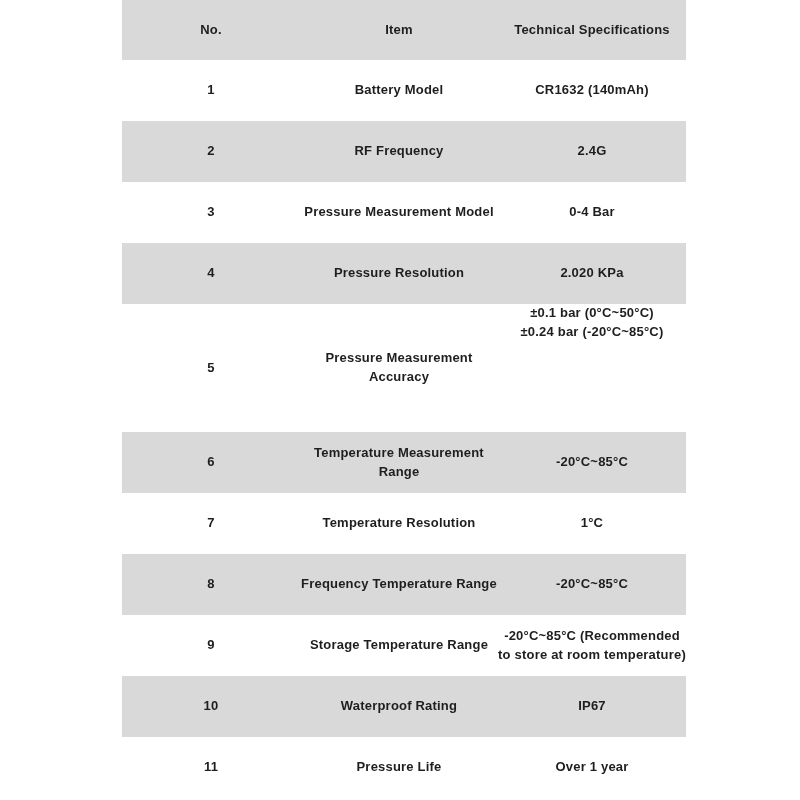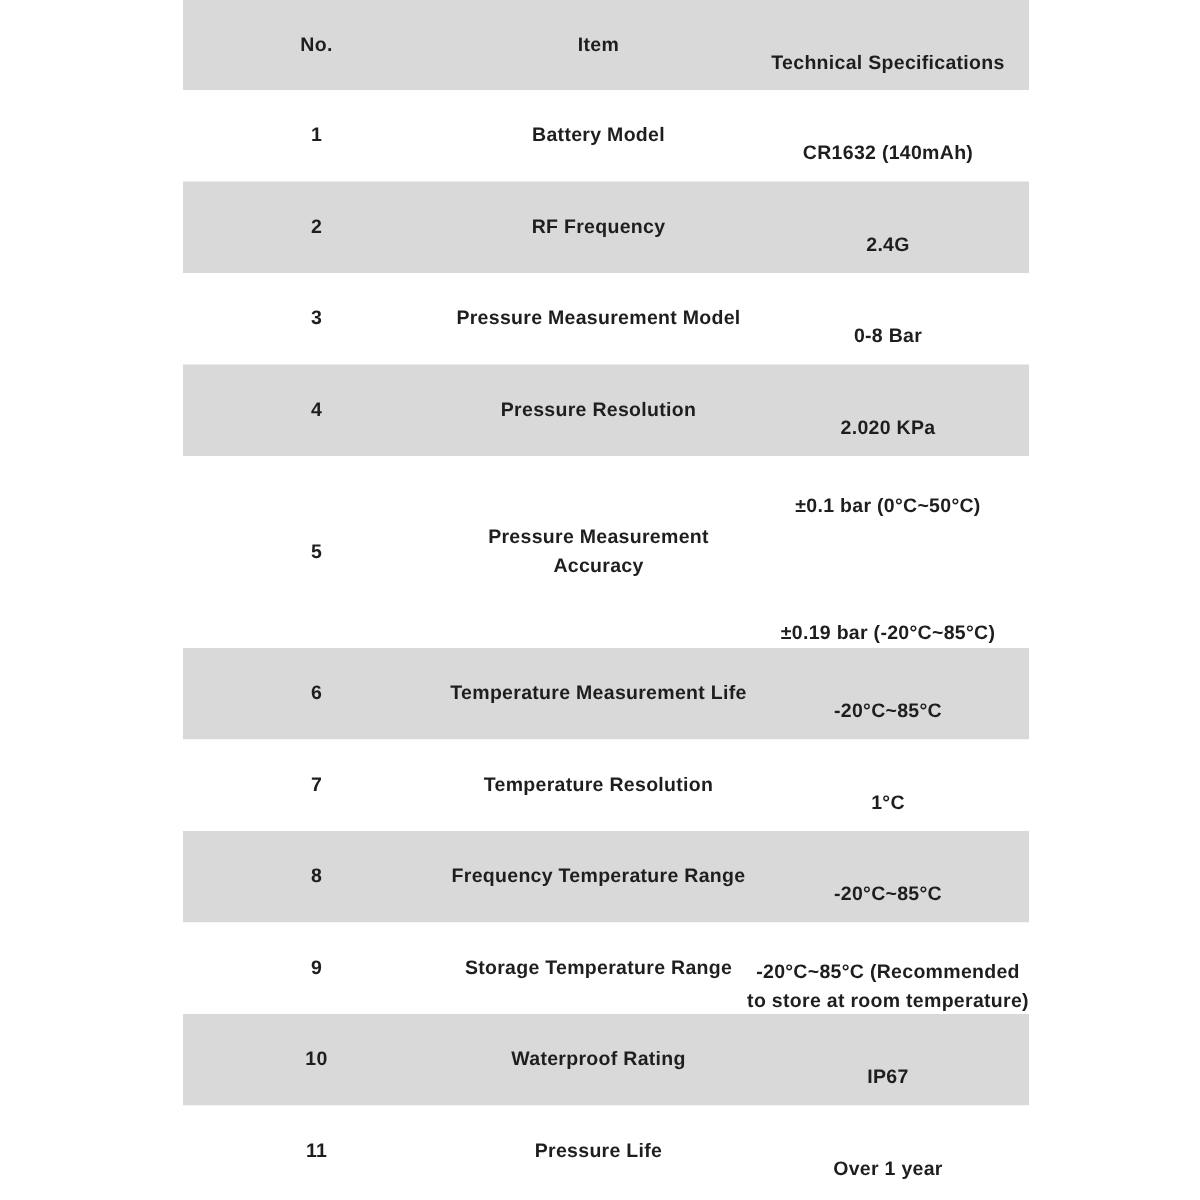--- a/index.html
+++ b/index.html
@@ -37,24 +37,24 @@
     align-items:center;
     justify-content:center;
     text-align:center;
     font-size:13px;
     font-weight:700;
     letter-spacing:0.2px;
     line-height:1.45;
   }
   .col-no{width:178px;}
   .col-item{width:198px;text-align:center;}
-  .col-spec{width:188px;margin-top:24px;}
+  .col-spec{width:188px;}
   .cell.multi{
     flex-direction:column;
-    justify-content:space-between;
+    justify-content:flex-start;
   }
   .cell .wrap{max-width:198px;}
 </style>
 </head>
 <body>
 
 <div class="page">
   <div class="spec-table">
 
     <div class="row band h-header">
@@ -71,43 +71,43 @@
 
     <div class="row band h-reg">
       <div class="cell col-no">2</div>
       <div class="cell col-item">RF Frequency</div>
       <div class="cell col-spec">2.4G</div>
     </div>
 
     <div class="row h-reg">
       <div class="cell col-no">3</div>
       <div class="cell col-item">Pressure Measurement Model</div>
-      <div class="cell col-spec">0-8 Bar</div>
+      <div class="cell col-spec">0-4 Bar</div>
     </div>
 
     <div class="row band h-reg">
       <div class="cell col-no">4</div>
       <div class="cell col-item">Pressure Resolution</div>
       <div class="cell col-spec">2.020 KPa</div>
     </div>
 
     <div class="row h-tall">
       <div class="cell col-no">5</div>
       <div class="cell col-item">
           <span class="wrap">Pressure Measurement Accuracy</span>
         </div>
       <div class="cell col-spec multi">
         <span>±0.1 bar (0°C~50°C)</span>
-        <span>±0.19 bar (-20°C~85°C)</span>
+        <span>±0.24 bar (-20°C~85°C)</span>
       </div>
     </div>
 
     <div class="row band h-reg">
       <div class="cell col-no">6</div>
-      <div class="cell col-item">Temperature Measurement Life</div>
+      <div class="cell col-item">Temperature Measurement Range</div>
       <div class="cell col-spec">-20°C~85°C</div>
     </div>
 
     <div class="row h-reg">
       <div class="cell col-no">7</div>
       <div class="cell col-item">Temperature Resolution</div>
       <div class="cell col-spec">1°C</div>
     </div>
 
     <div class="row band h-reg">

